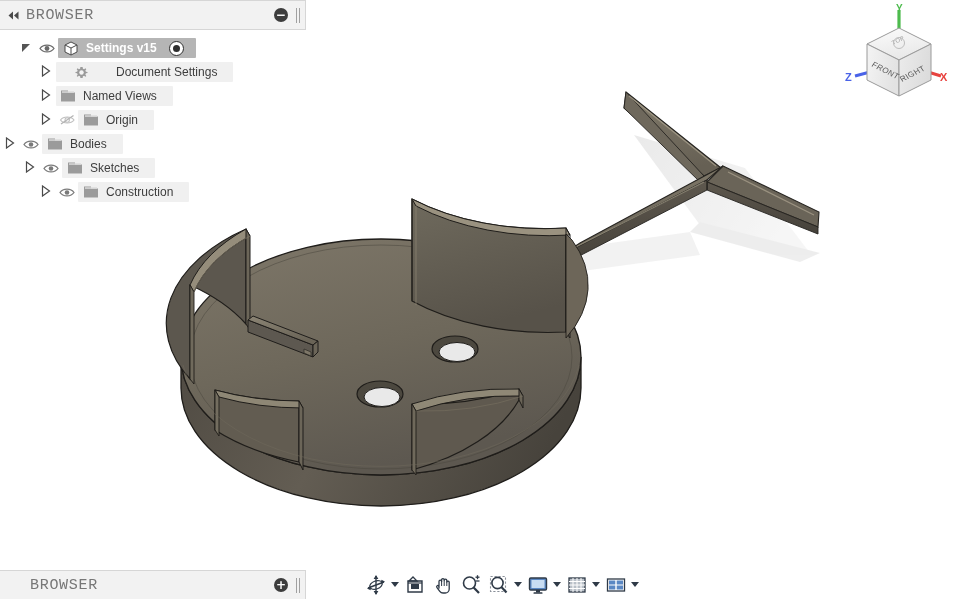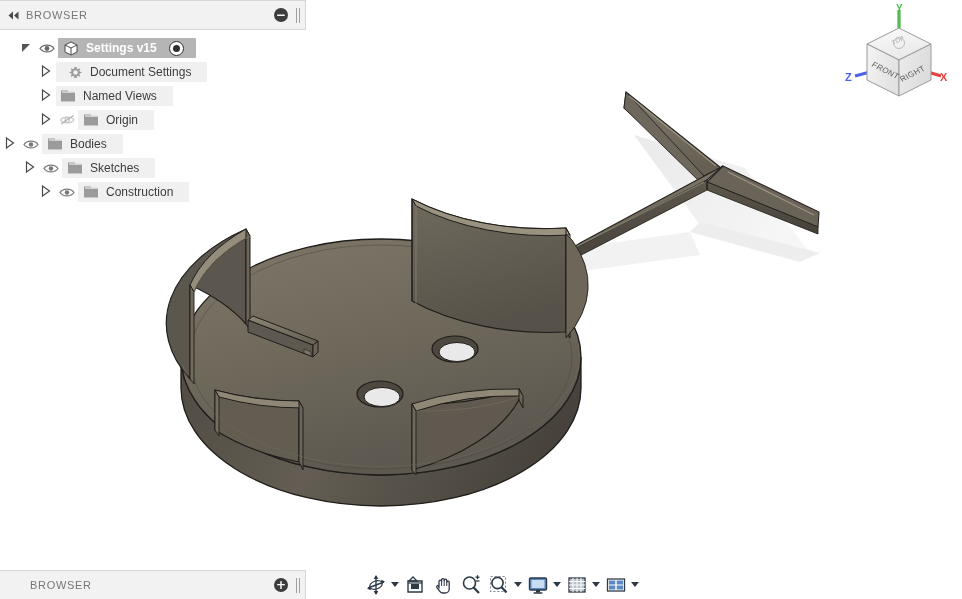--- a/index.html
+++ b/index.html
@@ -38,21 +38,21 @@
     display: flex; align-items: center;
     font-size: 11.5px;
     letter-spacing: .6px;
     color: #6b6b6b;
   }
   .collapse-arrows {
     width: 26px; display: flex; align-items: center; justify-content: center;
     color: #4a4a4a; font-size: 9px; letter-spacing: -2px;
     cursor: pointer;
   }
-  .panel-title { flex: 1; font-size: 11px; letter-spacing: .7px; color: #777; }
+  .panel-title { flex: 1; font-size: 15px; letter-spacing: .7px; color: #777; font-family: Liberation Mono, monospace; }
   .hdr-btn {
     width: 14px; height: 14px; border-radius: 50%;
     background: #3d3d3d; color: #fff;
     display: flex; align-items: center; justify-content: center;
     font-size: 12px; line-height: 1; font-weight: bold;
     margin-right: 6px; cursor: pointer;
     font-family: "DejaVu Sans", sans-serif;
   }
   .grip {
     width: 7px; height: 16px; margin-right: 4px;
@@ -359,21 +359,21 @@
             </div>
         </div>
       </div>
 
       <div class="tree-row" style="padding-left:36px;">
         <div class="expander">
           <svg width="10" height="12" viewBox="0 0 10 12">
               <polygon points="1.5,1 8.5,6 1.5,11" fill="#ffffff" stroke="#4a4a4a" stroke-width="1.2"></polygon>
             </svg>
         </div>
-        <div class="rowbg" style="padding-left:8px;">
+        <div class="rowbg" style="padding-left:14px;gap:20px;">
           <div class="ficon">
             <svg width="15" height="15" viewBox="0 0 16 16">
               <path d="M8,2.2 L9.2,2.2 L9.5,3.9 L10.8,4.5 L12.2,3.5 L13.1,4.4 L12.1,5.8 L12.7,7.1 L14.4,7.4 L14.4,8.6 L12.7,8.9 L12.1,10.2 L13.1,11.6 L12.2,12.5 L10.8,11.5 L9.5,12.1 L9.2,13.8 L8,13.8 L6.8,13.8 L6.5,12.1 L5.2,11.5 L3.8,12.5 L2.9,11.6 L3.9,10.2 L3.3,8.9 L1.6,8.6 L1.6,7.4 L3.3,7.1 L3.9,5.8 L2.9,4.4 L3.8,3.5 L5.2,4.5 L6.5,3.9 L6.8,2.2 Z" fill="#9a9a9a"></path>
               <circle cx="8" cy="8" r="2.4" fill="#f3f3f3"></circle>
             </svg>
           </div>
           <div class="lbl">Document Settings</div>
         </div>
       </div>
 

